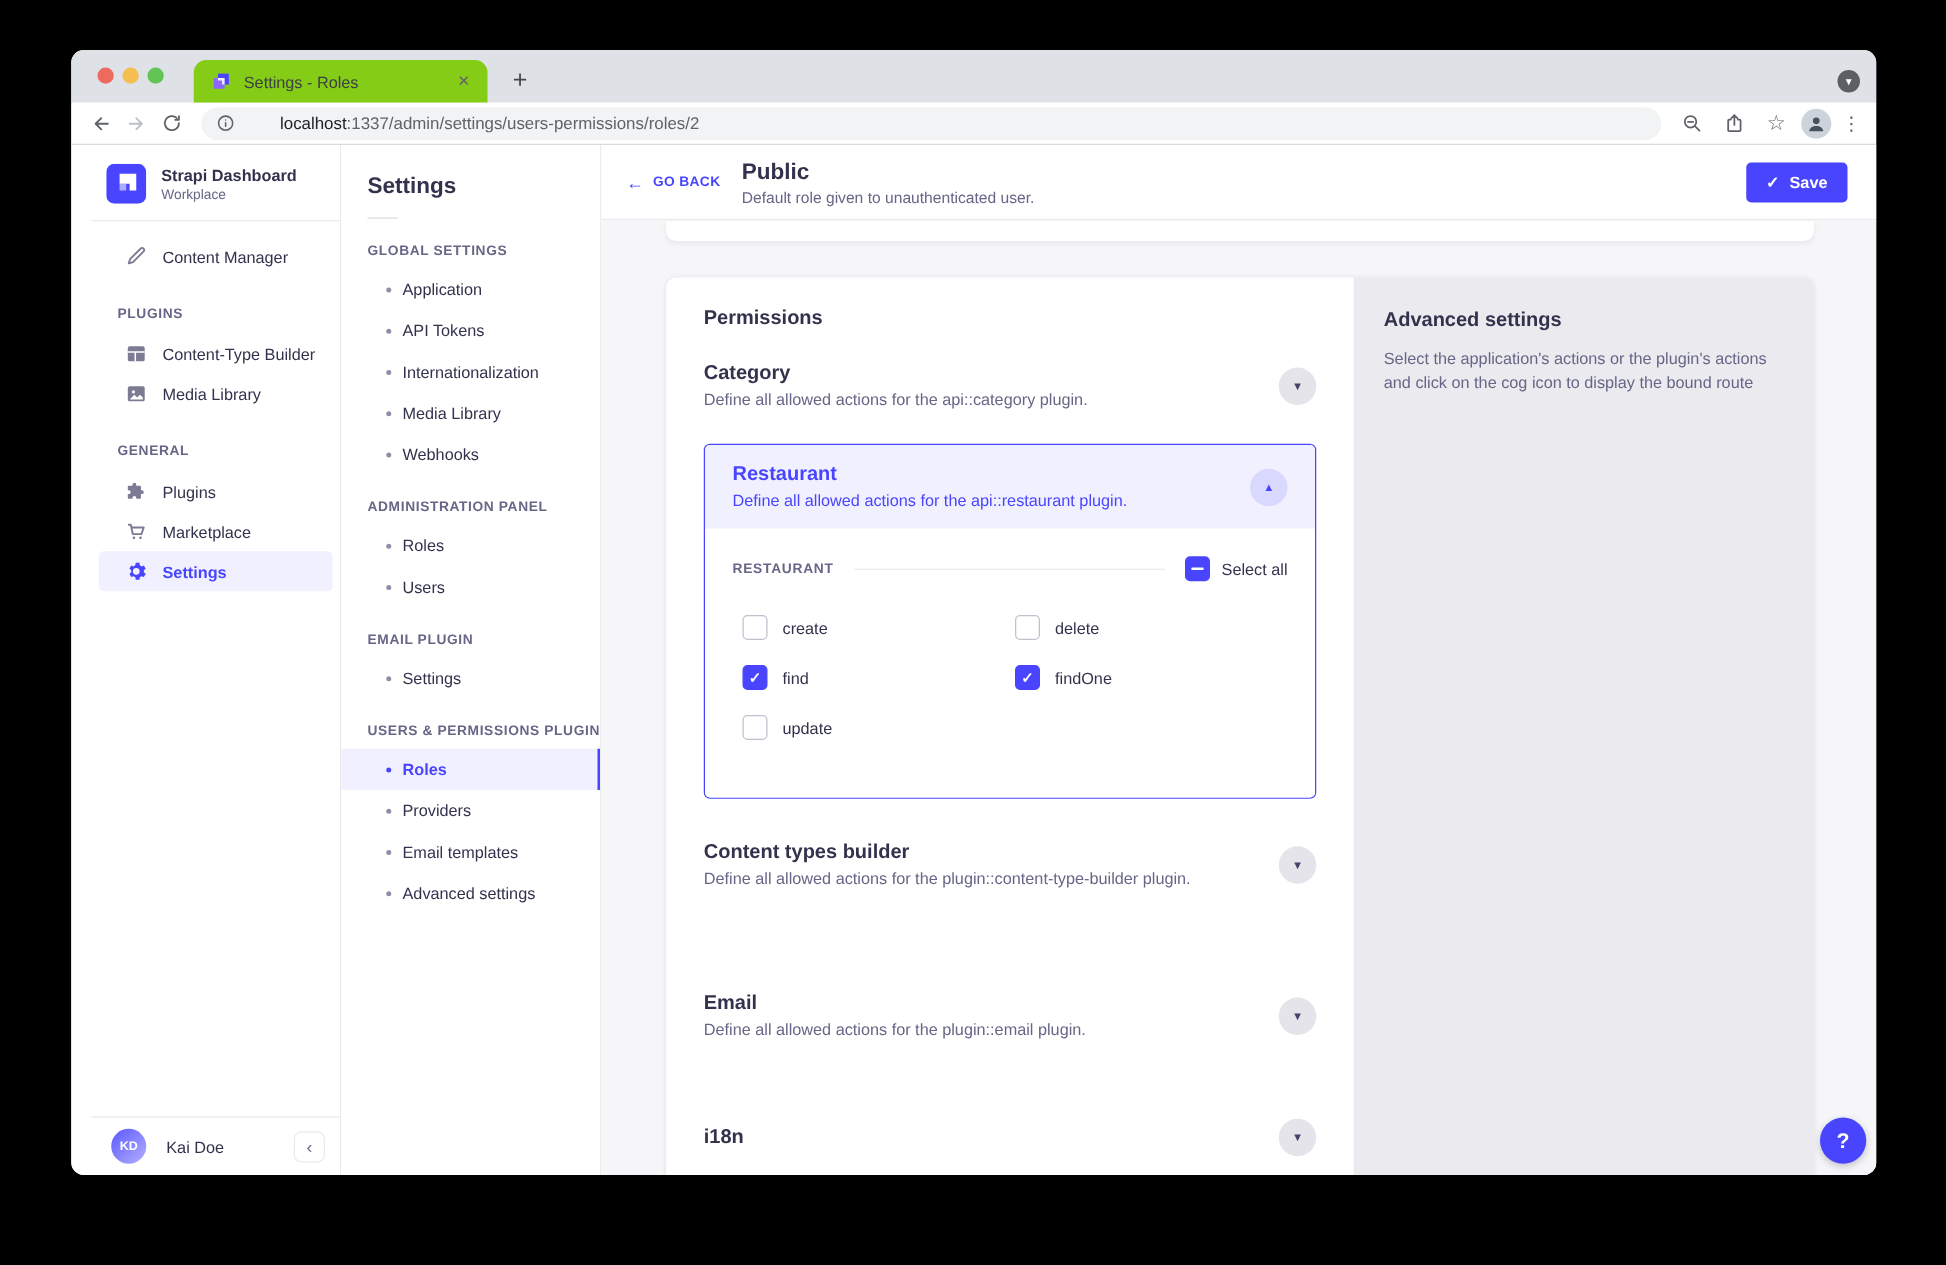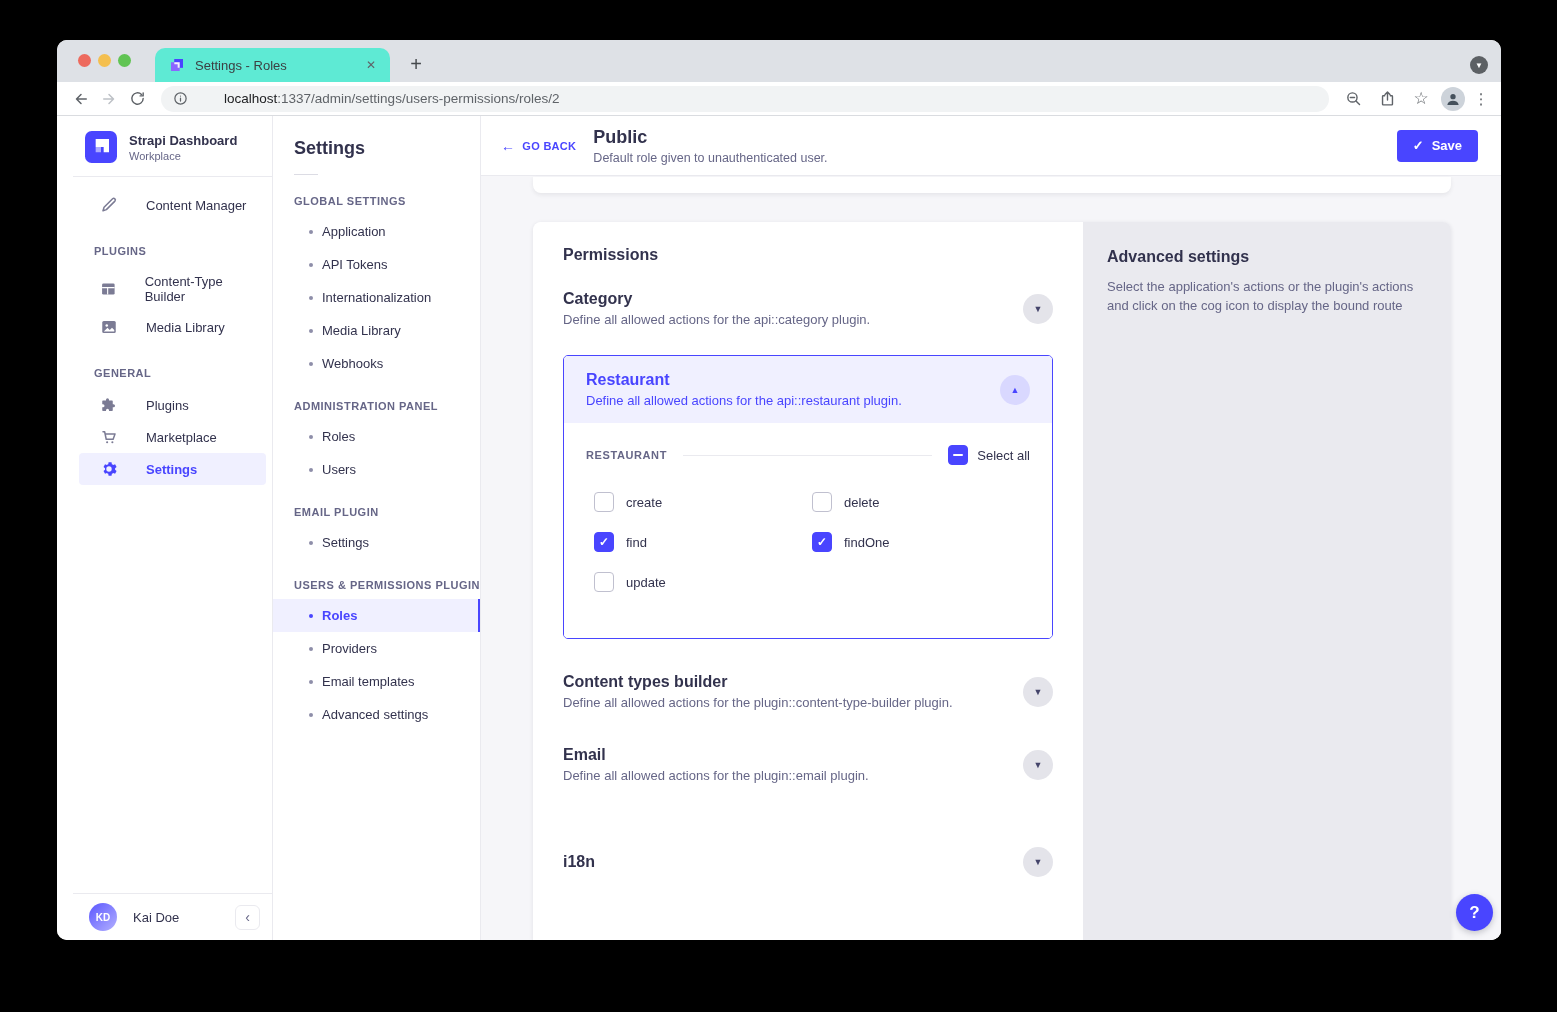--- a/index.html
+++ b/index.html
@@ -3,21 +3,21 @@
 <meta charset="utf-8">
 <style>
   * { margin:0; padding:0; box-sizing:border-box; }
   html,body { width:1557px; height:1012px; background:#000; font-family:"Liberation Sans",sans-serif; overflow:hidden; }
   .win { position:absolute; left:57px; top:40px; width:1444px; height:900px; border-radius:10px; overflow:hidden; background:#fff; }
 
   
   .tabstrip { height:42px; background:#dee1e6; position:relative; }
   .lights { position:absolute; left:21px; top:14px; display:flex; gap:7px; }
   .light { width:13px; height:13px; border-radius:50%; }
-  .tab { position:absolute; left:98px; top:8px; width:235px; height:34px; background:#5eead4; border-radius:10px 10px 0 0; display:flex; align-items:center; padding:0 10px 0 14px; }
+  .tab { position:absolute; left:98px; top:8px; width:235px; height:34px; background:#84cc16; border-radius:10px 10px 0 0; display:flex; align-items:center; padding:0 10px 0 14px; }
   .tab-title { font-size:13px; color:#3c4043; flex:1; margin-left:10px; white-space:nowrap; overflow:hidden; }
   .tab-close { font-size:12px; color:#5f6368; cursor:default; padding:2px 4px; }
   .newtab { position:absolute; left:345px; top:10px; width:28px; height:28px; display:flex; align-items:center; justify-content:center; font-size:20px; color:#45494d; }
   .strip-chev { position:absolute; right:13px; top:16px; width:18px; height:18px; border-radius:50%; background:#5c6064; color:#fff; font-size:8px; display:flex; align-items:center; justify-content:center; }
   .toolbar { height:34px; background:#fff; border-bottom:1px solid #dadce0; display:flex; align-items:center; padding:0 10px; }
   .nav-ic { width:28px; height:28px; display:flex; align-items:center; justify-content:center; }
   .omnibox { flex:1; height:26px; background:#f1f3f4; border-radius:13px; margin:0 10px; display:flex; align-items:center; padding:0 12px;gap:28px; }
   .url { font-size:13.5px; color:#5f6368; margin-left:8px; white-space:nowrap; overflow:hidden; }
   .url b { color:#202124; font-weight:normal; }
   .tb-right { display:flex; align-items:center; gap:6px; }
@@ -26,21 +26,21 @@
   .star { color:#5f6368; font-size:17px; }
 
   
   .app { display:flex; height:824px; background:#fff;padding-left:16px; }
 
   
   .sb { width:200px; border-right:1px solid #eaeaef; display:flex; flex-direction:column; background:#fff; }
   .brand { display:flex; align-items:center; gap:12px; padding:15px 12px 13px 12px; border-bottom:1px solid #eaeaef; }
   .brand-txt div:first-child { font-size:13px; font-weight:bold; color:#32324d; }
   .brand-txt div:last-child { font-size:11px; color:#666687; margin-top:2px; }
-  .sb-item { display:flex; align-items:center; gap:28px; padding:7px 8px 7px 21px; margin:0 6px; border-radius:4px; font-size:13px; color:#32324d; }
+  .sb-item { display:flex; align-items:center; gap:12px; padding:7px 8px 7px 21px; margin:0 6px; border-radius:4px; font-size:13px; color:#32324d; }
   .sb-item.first { margin-top:12px; }
   .sb-item.active { background:#f0f0ff; color:#4945ff; font-weight:bold; }
   .sb-sec { font-size:11px; font-weight:bold; color:#666687; letter-spacing:.5px; padding:0 0 0 21px; margin-top:24px; margin-bottom:10px; }
   .sb-spacer { flex:1; }
   .sb-user { border-top:1px solid #eaeaef; display:flex; align-items:center; padding:9px 12px 9px 16px; gap:16px; }
   .kd { width:28px; height:28px; border-radius:50%; background:linear-gradient(135deg,#5b57ff,#b3b0ff); color:#fff; font-size:10px; font-weight:bold; display:flex; align-items:center; justify-content:center; }
   .sb-user-name { flex:1; font-size:13px; color:#32324d; }
   .collapse { width:25px; height:25px; border:1px solid #eaeaef; border-radius:6px; display:flex; align-items:center; justify-content:center; color:#666687; font-size:14px; background:#fff; }
 
   
@@ -63,21 +63,21 @@
   .mh-sub { font-size:12.5px; color:#666687; margin-top:3px; }
   .save-btn { margin-left:auto; background:#4945ff; color:#fff; border:none; border-radius:4px; height:32px; padding:0 16px; font-size:13px; font-weight:bold; display:flex; align-items:center; gap:8px; font-family:inherit; }
   .card-remnant { position:absolute; left:52px; right:50px; top:61px; height:16px; background:#fff; border-radius:0 0 8px 8px; box-shadow:0 2px 4px rgba(33,33,52,.08); }
   .panels { position:absolute; left:52px; right:50px; top:106px; bottom:0; display:flex; box-shadow:0 1px 4px rgba(33,33,52,.1); border-radius:8px 8px 0 0; }
   .pp { width:550px; background:#fff; border-radius:8px 0 0 0; padding:24px 30px; }
   .pp-title { font-size:16px; font-weight:bold; color:#32324d; }
   .pp-sub { font-size:13px; color:#666687; margin-top:6px; }
   .acc { display:flex; align-items:center; justify-content:space-between; }
   .acc-cat { margin-top:26px; }
   .acc-ctb { margin-top:34px; }
-  .acc-email { margin-top:36px; }
+  .acc-email { margin-top:84px; }
   .acc-i18n { margin-top:64px; }
   .acc-name { font-size:16px; font-weight:bold; color:#32324d; }
   .acc-desc { font-size:13px; color:#666687; margin-top:4px; }
   .acc-btn { width:30px; height:30px; border-radius:50%; background:#e4e4ea; border:none; display:flex; align-items:center; justify-content:center; color:#44446a; font-size:9px; flex:none; }
   .accx { margin-top:28px; border:1px solid #4945ff; border-radius:5px; }
   .accx-head { display:flex; align-items:center; justify-content:space-between; background:#f0f0ff; padding:15px 22px; border-radius:4px 4px 0 0; }
   .accx-head .acc-name, .accx-head .acc-desc { color:#4945ff; }
   .accx-head .acc-btn { background:#d9d8ff; color:#4945ff; }
   .accx-body { background:#fff; padding:22px 22px 46px 22px; border-radius:0 0 4px 4px; }
   .grp-row { display:flex; align-items:center; }

